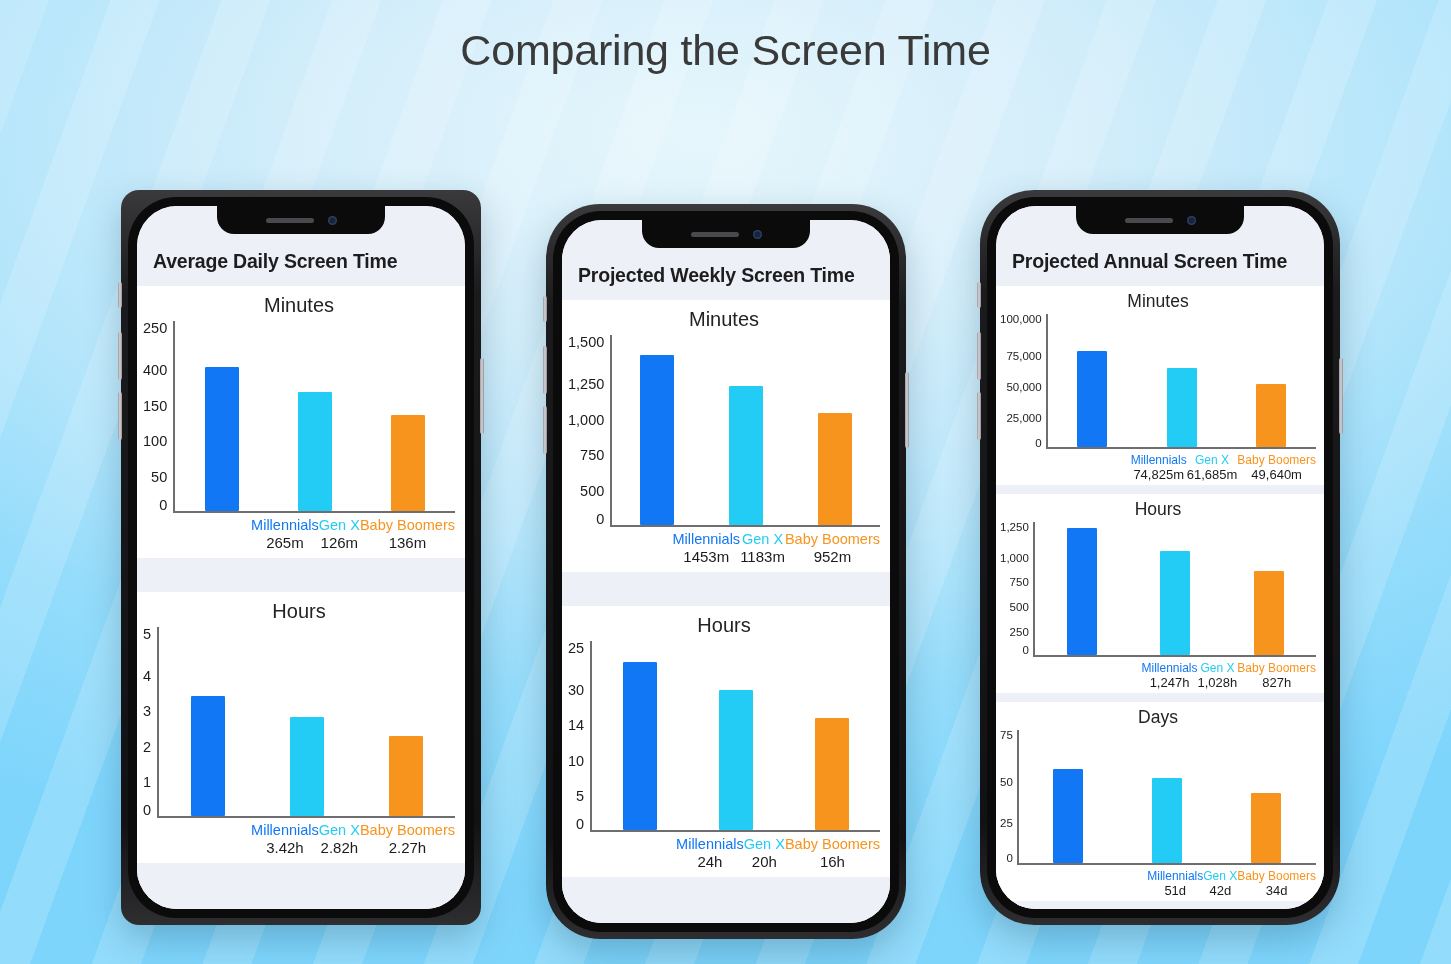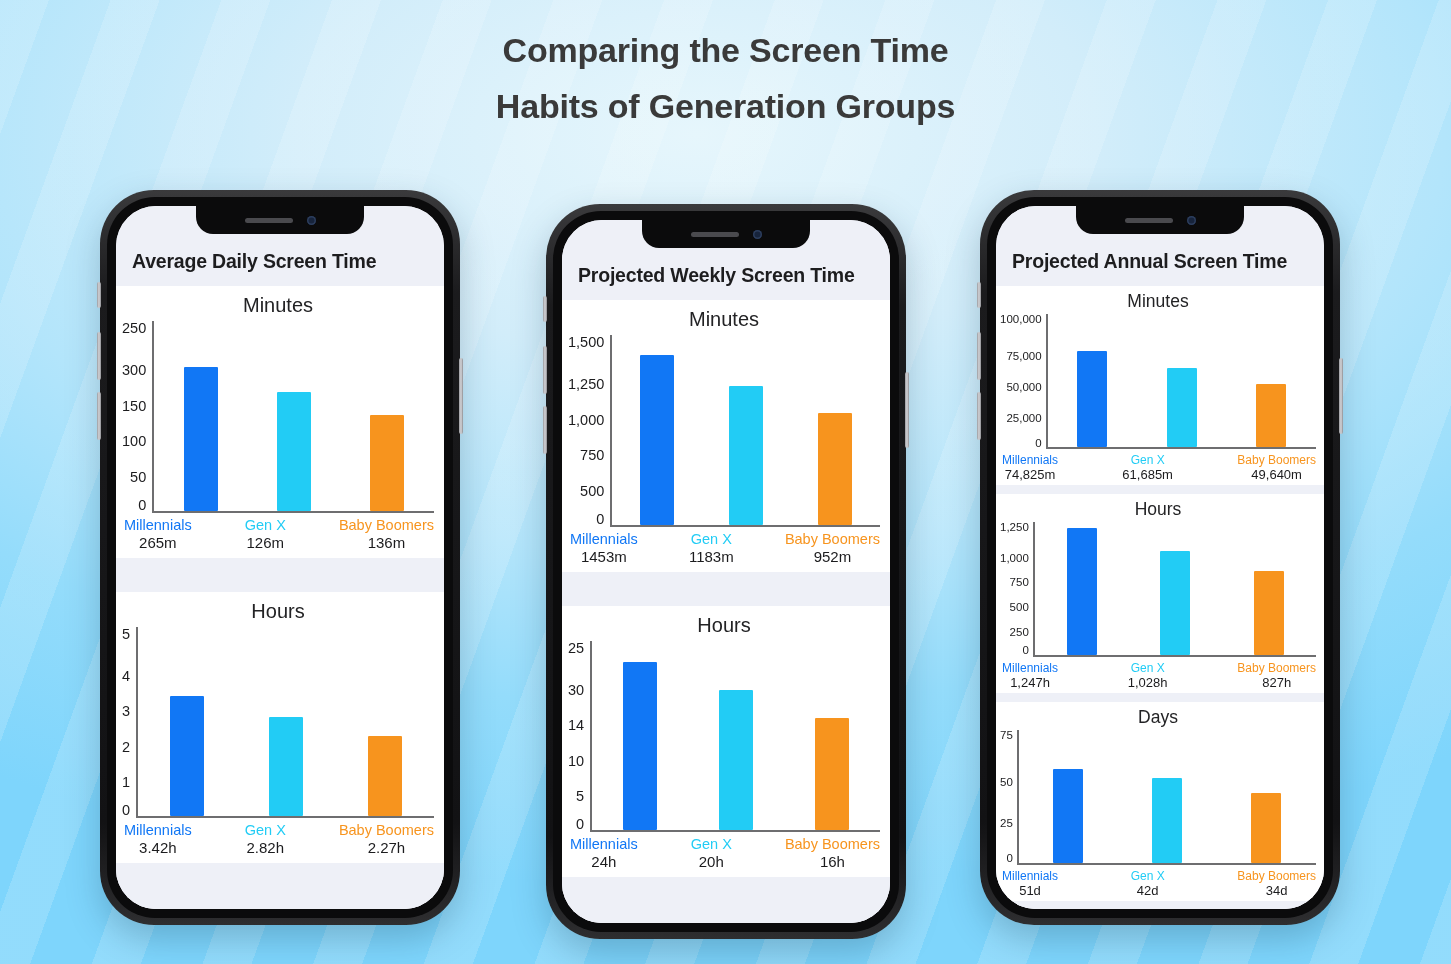--- a/index.html
+++ b/index.html
@@ -30,22 +30,22 @@
     overflow: hidden;
   }
 
   
   #title-block {
     position: absolute;
     top: 22px; left: 0; right: 0;
     text-align: center;
   }
   #title-block .tline {
-    font-size: 34px;
-    font-weight: bold;
+    font-size: 43px;
+    font-weight: normal;
     color: #3a3a3a;
     letter-spacing: -0.2px;
     line-height: 56px;
     white-space: nowrap;
   }
 
   
   .phone {
     position: absolute;
     width: 360px;
@@ -182,21 +182,21 @@
     min-width: 0;
   }
   .bar {
     width: 34px;
     border-radius: 1px;
   }
 
   .xlabels {
     flex: none;
     display: flex;
-    justify-content: space-between;
+    justify-content: flex-end;
     padding-top: 4px;
     padding-left: 2px;
   }
   .xcol { text-align: center; }
   .xcol .cat {
     font-size: 14.5px;
     line-height: 17px;
     white-space: nowrap;
   }
   .xcol .val {
@@ -214,41 +214,40 @@
   .compact .bar { width: 30px; }
   .compact .card { padding: 5px 8px 3px 4px; }
 </style>
 </head>
 <body>
 
 <div id="stage">
 
   <div id="title-block">
     <div class="tline">Comparing the Screen Time</div>
-    <div class="tline">Habits of Generation Groups</div>
   </div>
 
   <div id="phones-layer">
-      <div class="phone" style="left: 100px; top: 190px;">
+      <div class="phone" style="left: 121px; top: 190px; border-radius: 18px;">
         <div class="phone-inner">
           <div class="screen">
             <div class="notch">
               <div class="speaker"></div>
               <div class="camera"></div>
             </div>
             <div class="app-header">
               <div class="htitle">Average Daily Screen Time</div>
             </div>
             <div class="cards">
               <div class="card" style="flex: 1 1 0px;">
                 <div class="chart-title">Minutes</div>
                 <div class="plot">
                   <div class="yaxis">
                     <div class="ytick">250</div>
-                    <div class="ytick">300</div>
+                    <div class="ytick">400</div>
                     <div class="ytick">150</div>
                     <div class="ytick">100</div>
                     <div class="ytick">50</div>
                     <div class="ytick">0</div>
                   </div>
                   <div class="bars-wrap">
                     <div class="bar" style="height: 75.9259%; background: rgb(17, 119, 245);"></div>
                     <div class="bar" style="height: 62.5926%; background: rgb(34, 204, 245);"></div>
                     <div class="bar" style="height: 50.3704%; background: rgb(247, 148, 30);"></div>
                   </div>

